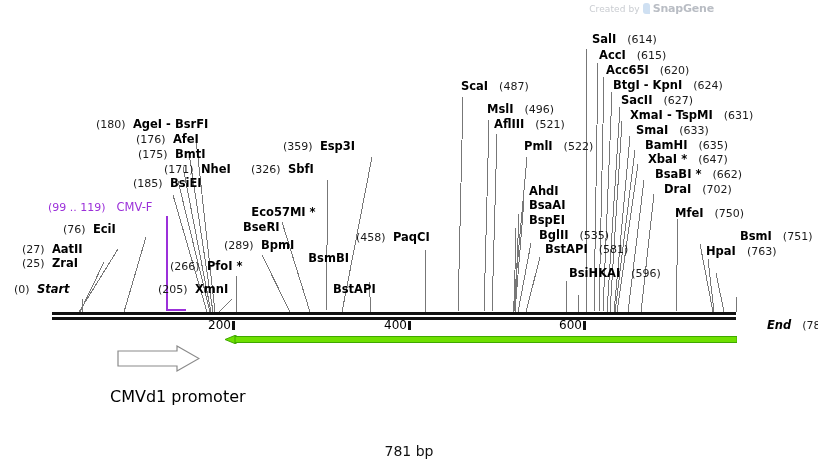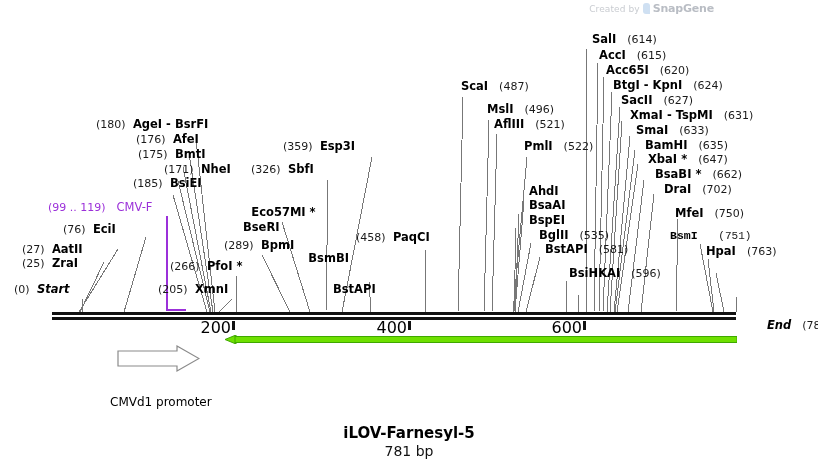--- a/index.html
+++ b/index.html
@@ -53,35 +53,35 @@
     left:52px;top:312px;width:684px;height:8px;
     background:#111;
   }
   .ruler-bar::after{
     content:"";position:absolute;left:0;top:3px;width:100%;height:2px;background:#fff;
   }
   .tick{
     position:absolute;width:3px;height:9px;background:#111;top:321px;
   }
   .ticklabel{
-    position:absolute;top:318px;font-size:16px;color:#000;
+    position:absolute;top:318px;font-size:12px;color:#000;
     transform:translateX(-100%);
     padding-right:1px;
   }
 
   
   .orf{
     position:absolute;height:9px;top:335px;
   }
 
   
   .promoter{position:absolute;left:117px;top:345px;}
   .promoter-label{
-    position:absolute;left:110px;top:395px;
-    font-size:12px;color:#000;white-space:nowrap;
+    position:absolute;left:110px;top:387px;
+    font-size:16px;color:#000;white-space:nowrap;
   }
 
   
   .title{
     position:absolute;left:0;top:424px;width:818px;
     text-align:center;font-size:15px;font-weight:bold;color:#000;
   }
   .subtitle{
     position:absolute;left:0;top:443px;width:818px;
     text-align:center;font-size:14px;color:#111;
@@ -339,21 +339,21 @@
     <span class="pos">(662)</span>
   </div>
   <div class="lbl" style="left:664px;top:183px;">
     <span class="enz">DraI</span>&nbsp;&nbsp;
     <span class="pos">(702)</span>
   </div>
   <div class="lbl" style="left:675px;top:207px;">
     <span class="enz">MfeI</span>&nbsp;&nbsp;
     <span class="pos">(750)</span>
   </div>
-  <div class="lbl" style="left:670px;top:230px;font-family:Liberation Mono, monospace;">
+  <div class="lbl" style="left:740px;top:230px;">
     <span class="enz">BsmI</span>&nbsp;&nbsp;
     <span class="pos">(751)</span>
   </div>
   <div class="lbl" style="left:706px;top:245px;">
     <span class="enz">HpaI</span>&nbsp;&nbsp;
     <span class="pos">(763)</span>
   </div>
   <div class="lbl" style="left:713px;top:260px;">
     <span class="enz"></span>&nbsp;&nbsp;
     <span class="pos"></span>
@@ -377,16 +377,15 @@
   <svg class="orf" style="left:225px;width:512px;" viewBox="0 0 512 9" preserveAspectRatio="none">
     <polygon points="0,4.5 11,0 11,9" fill="#6ee000" stroke="#3fa800" stroke-width="1"></polygon>
     <rect x="10" y="1.5" width="502" height="6" fill="#6ee000" stroke="#3fa800" stroke-width="1"></rect>
   </svg>
 
   <svg class="promoter" width="83" height="30" viewBox="0 0 83 30">
     <polygon points="1,6 60,6 60,1 82,13.5 60,26 60,21 1,21" fill="#ffffff" stroke="#8a8a8a" stroke-width="1.2" stroke-linejoin="miter"></polygon>
   </svg>
   <div class="promoter-label">CMVd1 promoter</div>
 
-  <div class="title">iLOV-Farnesyl-5</div>
   <div class="subtitle">781 bp</div>
 
 </div>
 
 </body></html>

